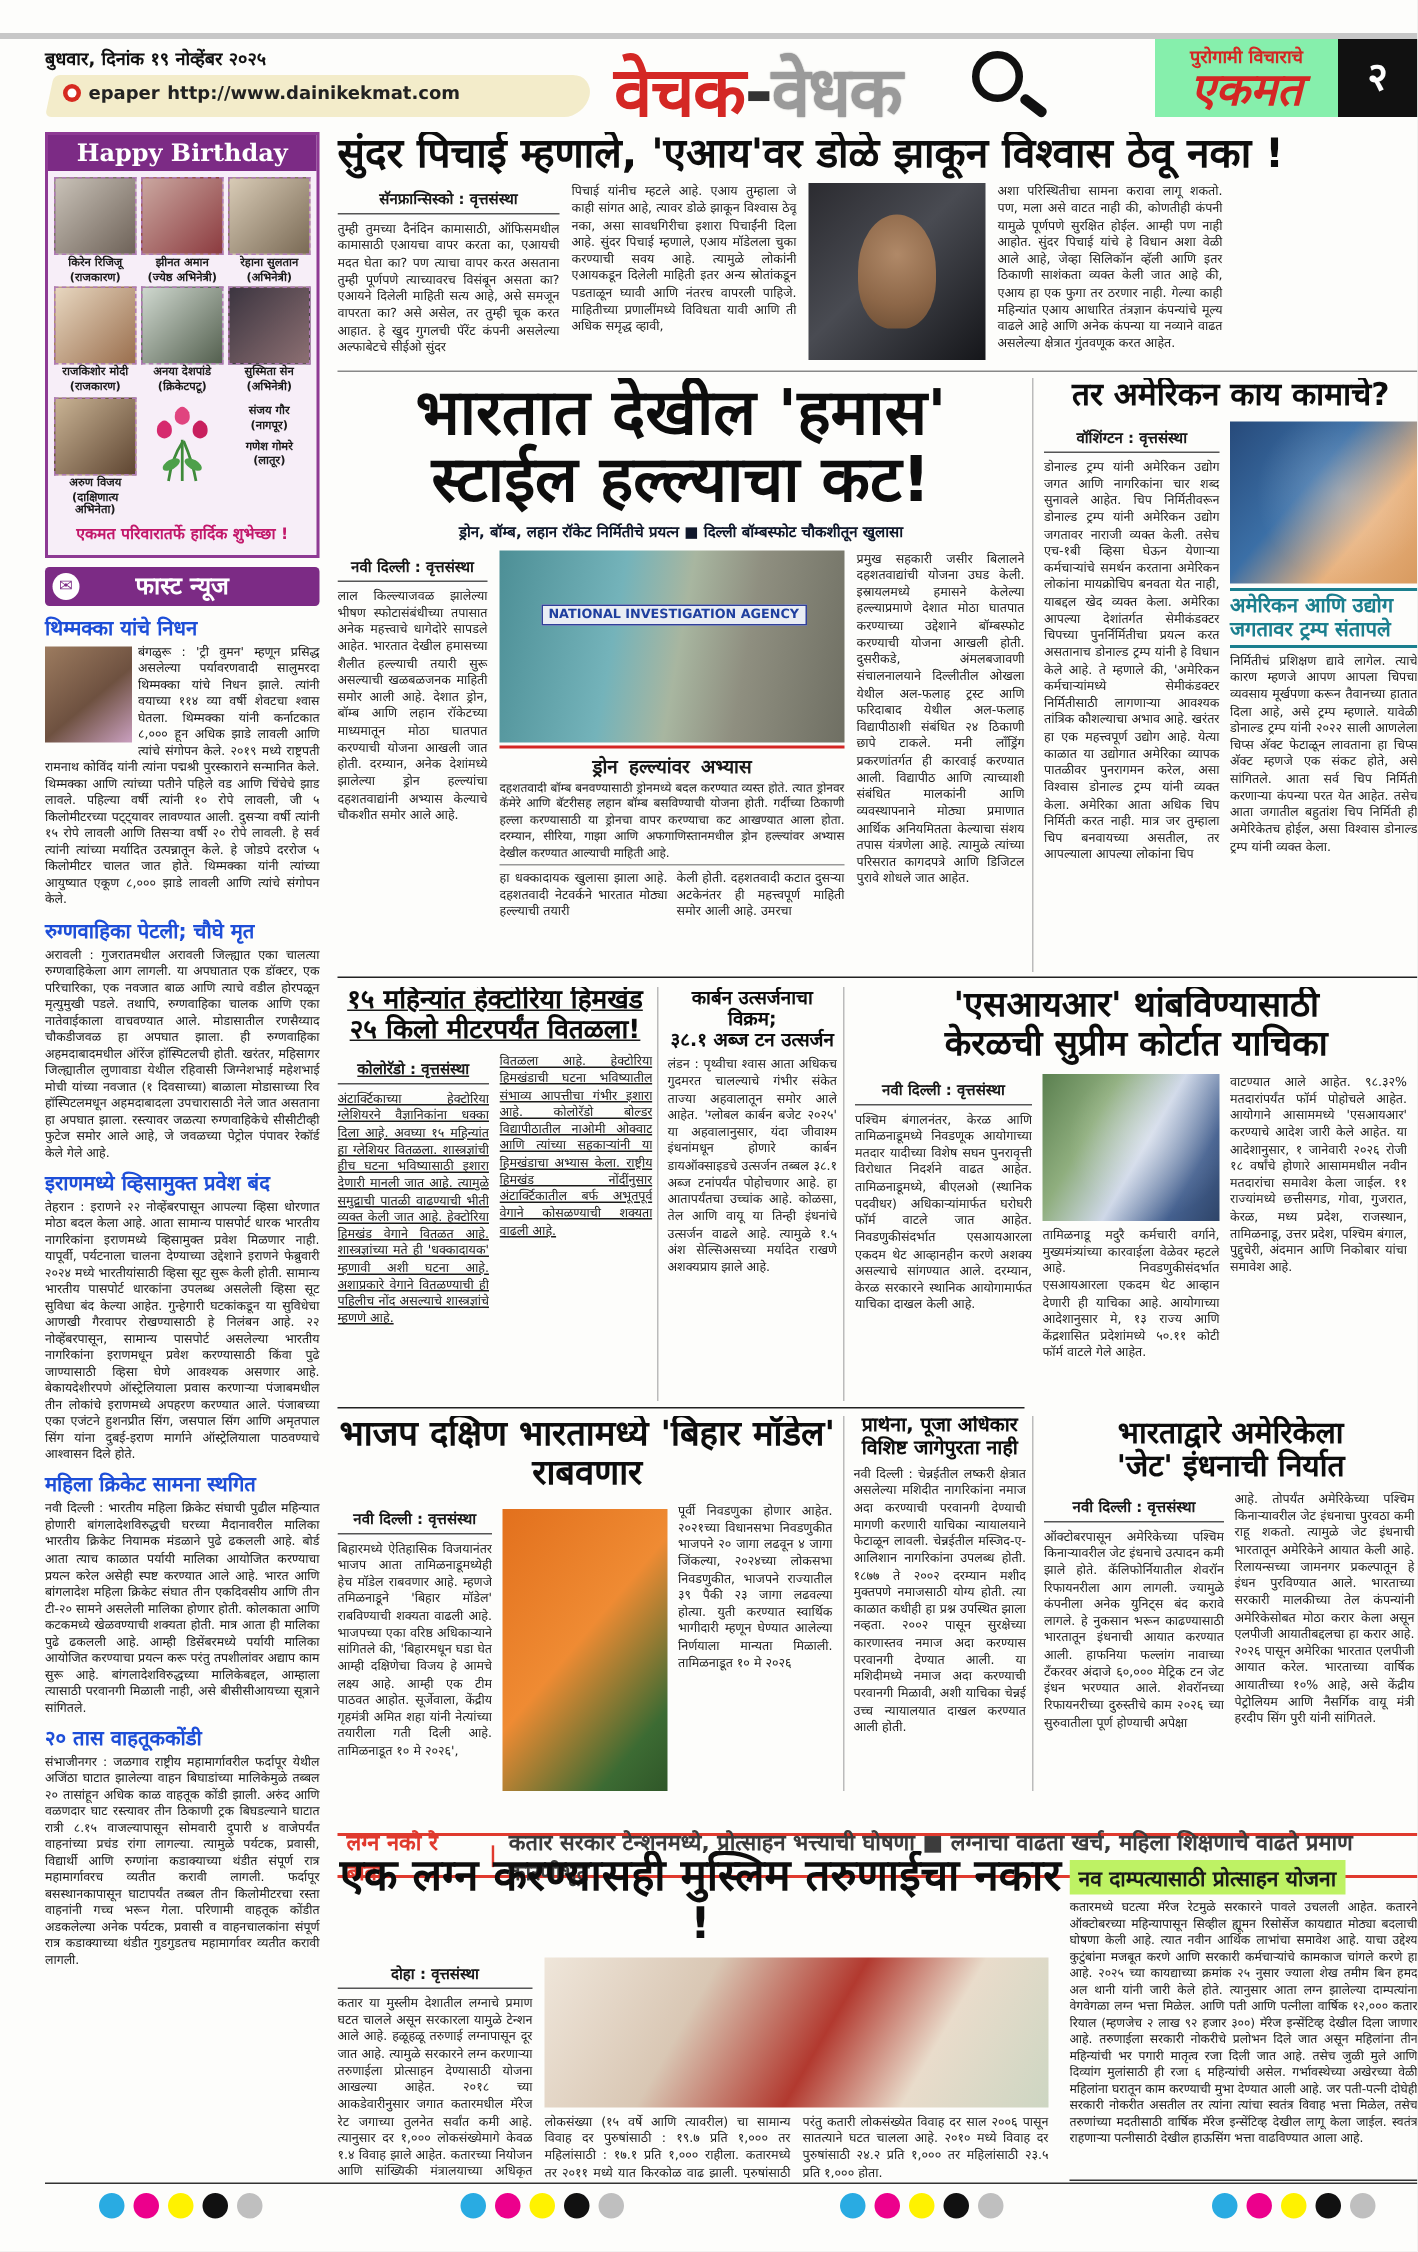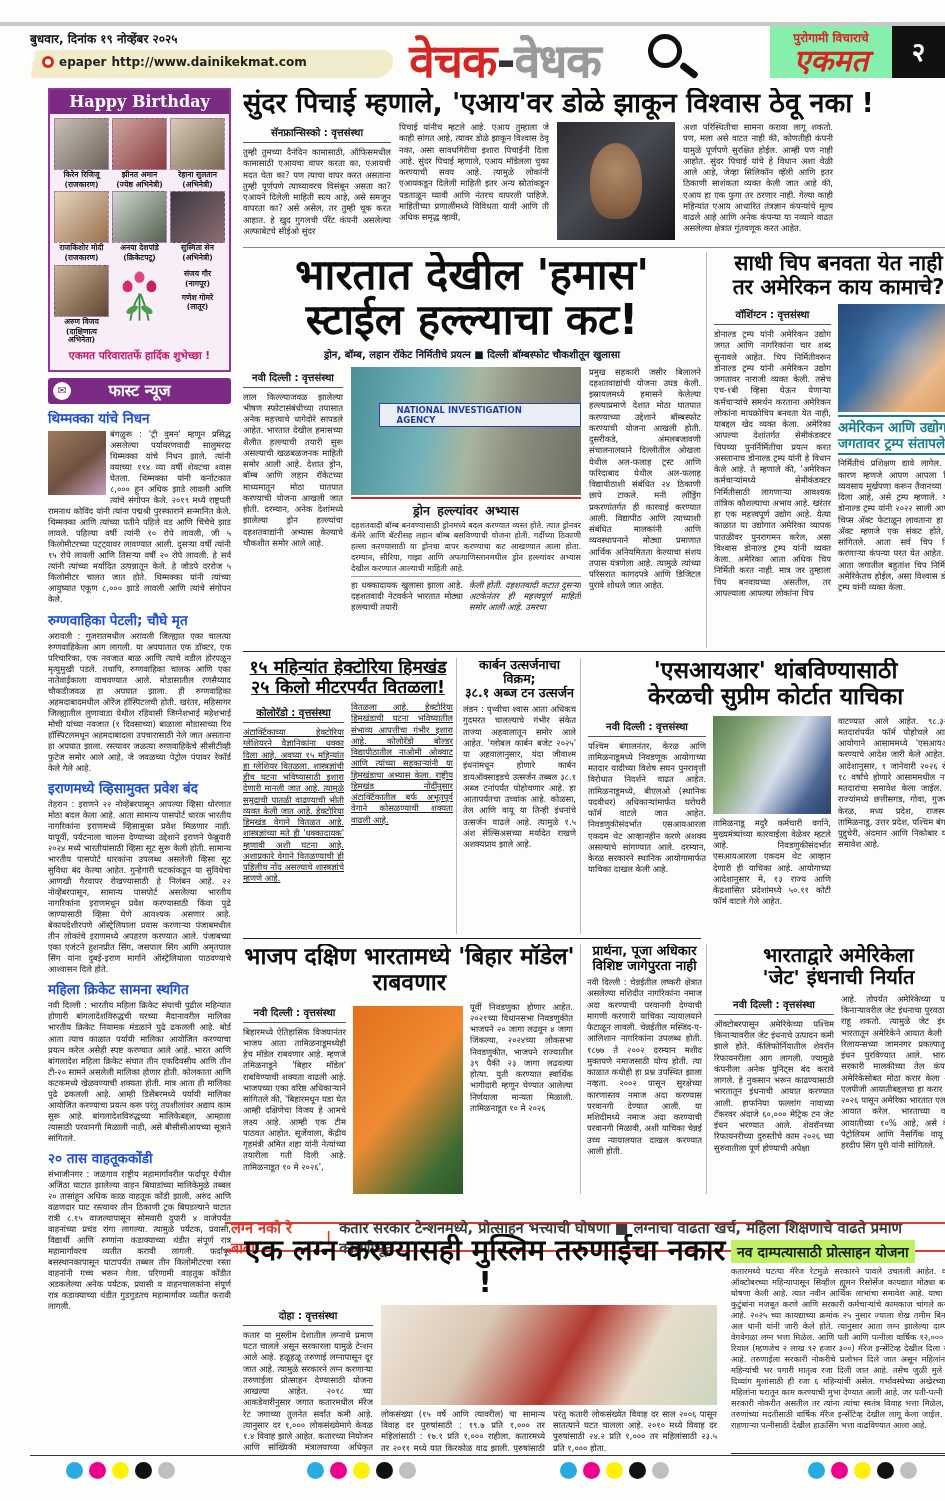--- a/index.html
+++ b/index.html
@@ -2,21 +2,21 @@
 <html><head>
 <meta charset="utf-8">
 <style>
   * { margin:0; padding:0; box-sizing:border-box; }
   html,body { background:#e9e9e9; }
   body { font-family:"DejaVu Sans", sans-serif; }
   #page {
     position:relative; width:945px; height:1501px; margin:0 auto;
     background:#fdfdfb; overflow:hidden; color:#1a1a1a;
   }
-  .abs { position:absolute;margin-left:18px; }
+  .abs { position:absolute; }
 
   
   .top-rule { position:absolute; left:0; top:22px; width:945px; height:4px; background:#c7c7c7; }
   .date-line { position:absolute; left:30px; top:30px; font-size:12px; font-weight:bold; color:#111; }
   .epaper-band {
     position:absolute; left:30px; top:50px; width:360px; height:28px;
     background:#f3ecca; border-radius:4px 14px 14px 4px;
     transform:skewX(-12deg); transform-origin:left bottom;
   }
   .epaper-inner {
@@ -67,21 +67,21 @@
 
   
   .dots { position:absolute; top:1462px; display:flex; gap:6px; }
   .dot { width:17px; height:17px; border-radius:50%; }
   .bottom-rule { position:absolute; left:30px; top:1455px; width:915px; height:1px; background:#333; }
 
   
   .ph-pichai { background:linear-gradient(135deg,#2b2b30 0%,#494b52 45%,#15161a 100%); }
   .ph-pichai:after{ content:""; position:absolute; left:28%; top:18%; width:44%; height:64%; border-radius:50% 50% 42% 42%; background:radial-gradient(circle at 50% 35%,#b08968 0%,#8d6748 60%,#6b4d34 100%); }
   .ph-nia { background:linear-gradient(100deg,#4d8f96 0%,#74b3ba 34%,#a8b6a0 52%,#8f8f80 70%,#6f6f63 100%); }
-  .nia-sign { position:absolute; left:12%; top:28%; background:#e9edf4; color:#1f3f9e; border:1px solid #31409a; font-size:8.5px; font-weight:bold; padding:1px 17px; }
+  .nia-sign { position:absolute; left:12%; top:28%; background:#e9edf4; color:#1f3f9e; border:1px solid #31409a; font-size:8.5px; font-weight:bold; padding:1px 4px; }
   .ph-trump { background:linear-gradient(130deg,#274a7a 0%,#3b6fa6 40%,#e8b27e 70%,#d89a5f 100%); }
   .ph-protest { background:linear-gradient(120deg,#5a7f4f 0%,#8fae7e 30%,#cfd8e8 55%,#44608f 80%,#2e4468 100%); }
   .ph-bjp { background:linear-gradient(130deg,#e2701d 0%,#ef8b33 45%,#3c6b33 80%,#2d5226 100%); }
   .ph-wedding { background:linear-gradient(120deg,#efe6da 0%,#d9c7b4 30%,#b2392f 55%,#e9dccb 75%,#cdd6c2 100%); }
   .ph-trump:after,.ph-protest:after { content:""; position:absolute; inset:0; background:radial-gradient(circle at 60% 45%, rgba(255,255,255,.25), transparent 60%); }
 
   
   .yellow-title { background:#bef264; font-weight:bold; font-size:14px; padding:2px 6px; display:inline-block; }
 
   
@@ -231,30 +231,29 @@
       <div style="width:230px;">
         <div class="photo ph-nia" style="width:230px; height:128px;">
           <span class="nia-sign">NATIONAL INVESTIGATION AGENCY</span>
         </div>
         <div class="caption-box">
           <div class="caption-title">ड्रोन हल्ल्यांवर अभ्यास</div>
           <div class="body-text" style="font-size:8px; height:52px;">दहशतवादी बॉम्ब बनवण्यासाठी ड्रोनमध्ये बदल करण्यात व्यस्त होते. त्यात ड्रोनवर कॅमेरे आणि बॅटरीसह लहान बॉम्ब बसविण्याची योजना होती. गर्दीच्या ठिकाणी हल्ला करण्यासाठी या ड्रोनचा वापर करण्याचा कट आखण्यात आला होता. दरम्यान, सीरिया, गाझा आणि अफगाणिस्तानमधील ड्रोन हल्ल्यांवर अभ्यास देखील करण्यात आल्याची माहिती आहे.</div>
         </div>
         <div style="display:flex; gap:6px; border-top:1px solid #999; margin-top:3px; padding-top:3px;">
           <div class="body-text" style="width:112px; height:46px;">हा धक्कादायक खुलासा झाला आहे. दहशतवादी नेटवर्कने भारतात मोठ्या हल्ल्याची तयारी</div>
-          <div class="body-text" style="width:112px; height:46px;font-style:italic;">केली होती. दहशतवादी कटात दुसऱ्या अटकेनंतर ही महत्त्वपूर्ण माहिती समोर आली आहे. उमरचा</div>
+          <div class="body-text" style="width:112px; height:46px;">केली होती. दहशतवादी कटात दुसऱ्या अटकेनंतर ही महत्त्वपूर्ण माहिती समोर आली आहे. उमरचा</div>
         </div>
       </div>
       <div class="body-text" style="width:112px; height:262px;">प्रमुख सहकारी जसीर बिलालने दहशतवाद्यांची योजना उघड केली. इस्रायलमध्ये हमासने केलेल्या हल्ल्याप्रमाणे देशात मोठा घातपात करण्याच्या उद्देशाने बॉम्बस्फोट करण्याची योजना आखली होती. दुसरीकडे, अंमलबजावणी संचालनालयाने दिल्लीतील ओखला येथील अल-फलाह ट्रस्ट आणि फरिदाबाद येथील अल-फलाह विद्यापीठाशी संबंधित २४ ठिकाणी छापे टाकले. मनी लाँड्रिंग प्रकरणांतर्गत ही कारवाई करण्यात आली. विद्यापीठ आणि त्याच्याशी संबंधित मालकांनी आणि व्यवस्थापनाने मोठ्या प्रमाणात आर्थिक अनियमितता केल्याचा संशय तपास यंत्रणेला आहे. त्यामुळे त्यांच्या परिसरात कागदपत्रे आणि डिजिटल पुरावे शोधले जात आहेत.</div>
     </div>
   </div>
 
   <div class="abs vr" style="left:688px; top:252px; width:257px; height:396px; padding-left:7px; overflow:hidden;">
     <div class="headline" style="font-size:21px; text-align:center;">
-      <div>साधी चिप बनवता येत नाही</div>
       <div>तर अमेरिकन काय कामाचे?</div>
     </div>
     <div style="display:flex; gap:7px; margin-top:5px;">
       <div style="width:118px;">
         <div class="byline">वॉशिंग्टन : वृत्तसंस्था</div>
         <div class="body-text" style="height:326px;">डोनाल्ड ट्रम्प यांनी अमेरिकन उद्योग जगत आणि नागरिकांना चार शब्द सुनावले आहेत. चिप निर्मितीवरून डोनाल्ड ट्रम्प यांनी अमेरिकन उद्योग जगतावर नाराजी व्यक्त केली. तसेच एच-१बी व्हिसा घेऊन येणाऱ्या कर्मचाऱ्यांचे समर्थन करताना अमेरिकन लोकांना मायक्रोचिप बनवता येत नाही, याबद्दल खेद व्यक्त केला. अमेरिका आपल्या देशांतर्गत सेमीकंडक्टर चिपच्या पुनर्निर्मितीचा प्रयत्न करत असतानाच डोनाल्ड ट्रम्प यांनी हे विधान केले आहे. ते म्हणाले की, 'अमेरिकन कर्मचाऱ्यांमध्ये सेमीकंडक्टर निर्मितीसाठी लागणाऱ्या आवश्यक तांत्रिक कौशल्याचा अभाव आहे. खरंतर हा एक महत्त्वपूर्ण उद्योग आहे. येत्या काळात या उद्योगात अमेरिका व्यापक पातळीवर पुनरागमन करेल, असा विश्वास डोनाल्ड ट्रम्प यांनी व्यक्त केला. अमेरिका आता अधिक चिप निर्मिती करत नाही. मात्र जर तुम्हाला चिप बनवायच्या असतील, तर आपल्याला आपल्या लोकांना चिप</div>
       </div>
       <div style="width:125px;">
         <div class="photo ph-trump" style="width:125px; height:108px;"></div>
         <div class="teal-cap" style="margin:3px 0;">अमेरिकन आणि उद्योग जगतावर ट्रम्प संतापले</div>

